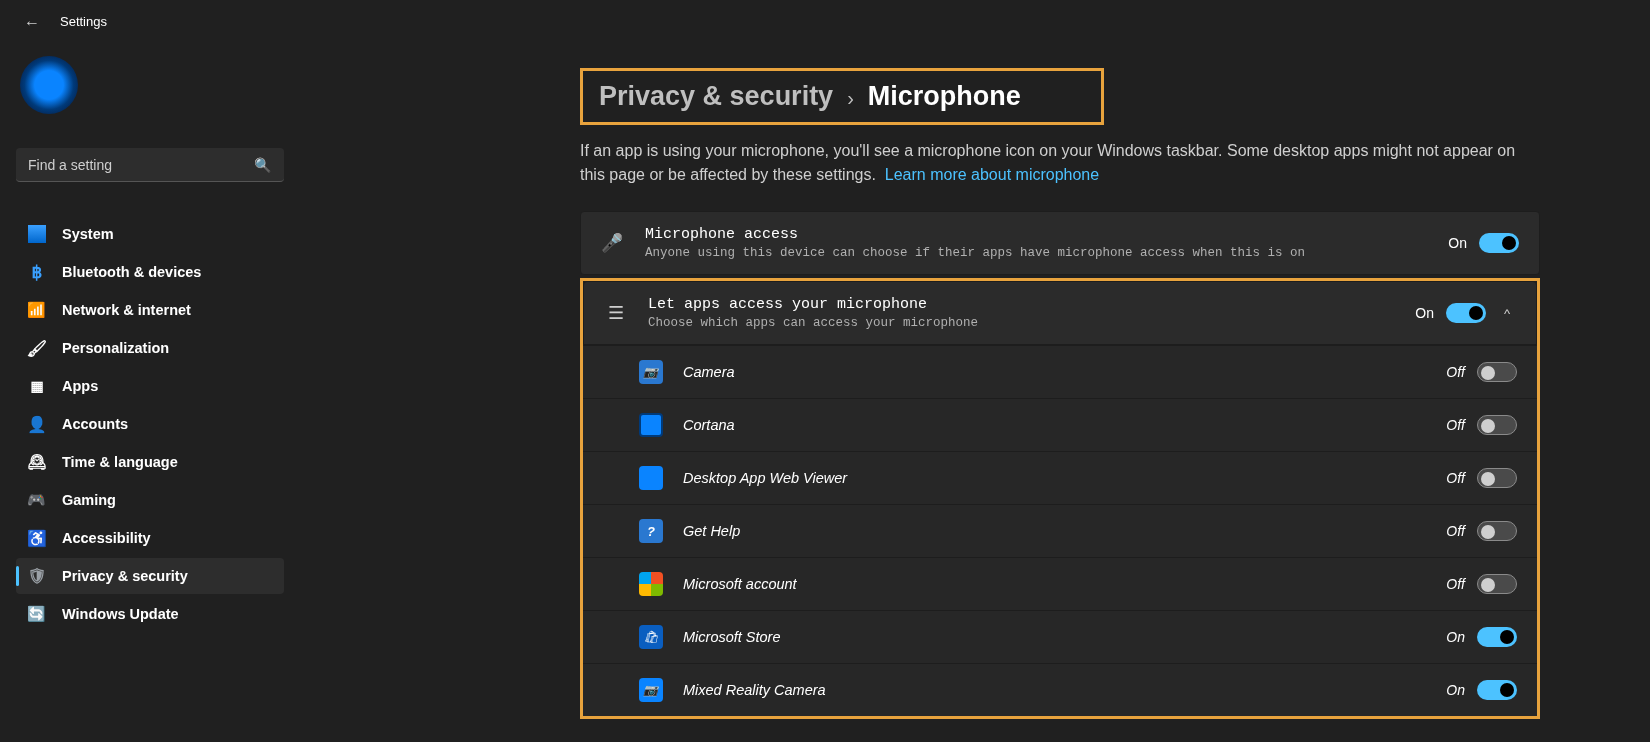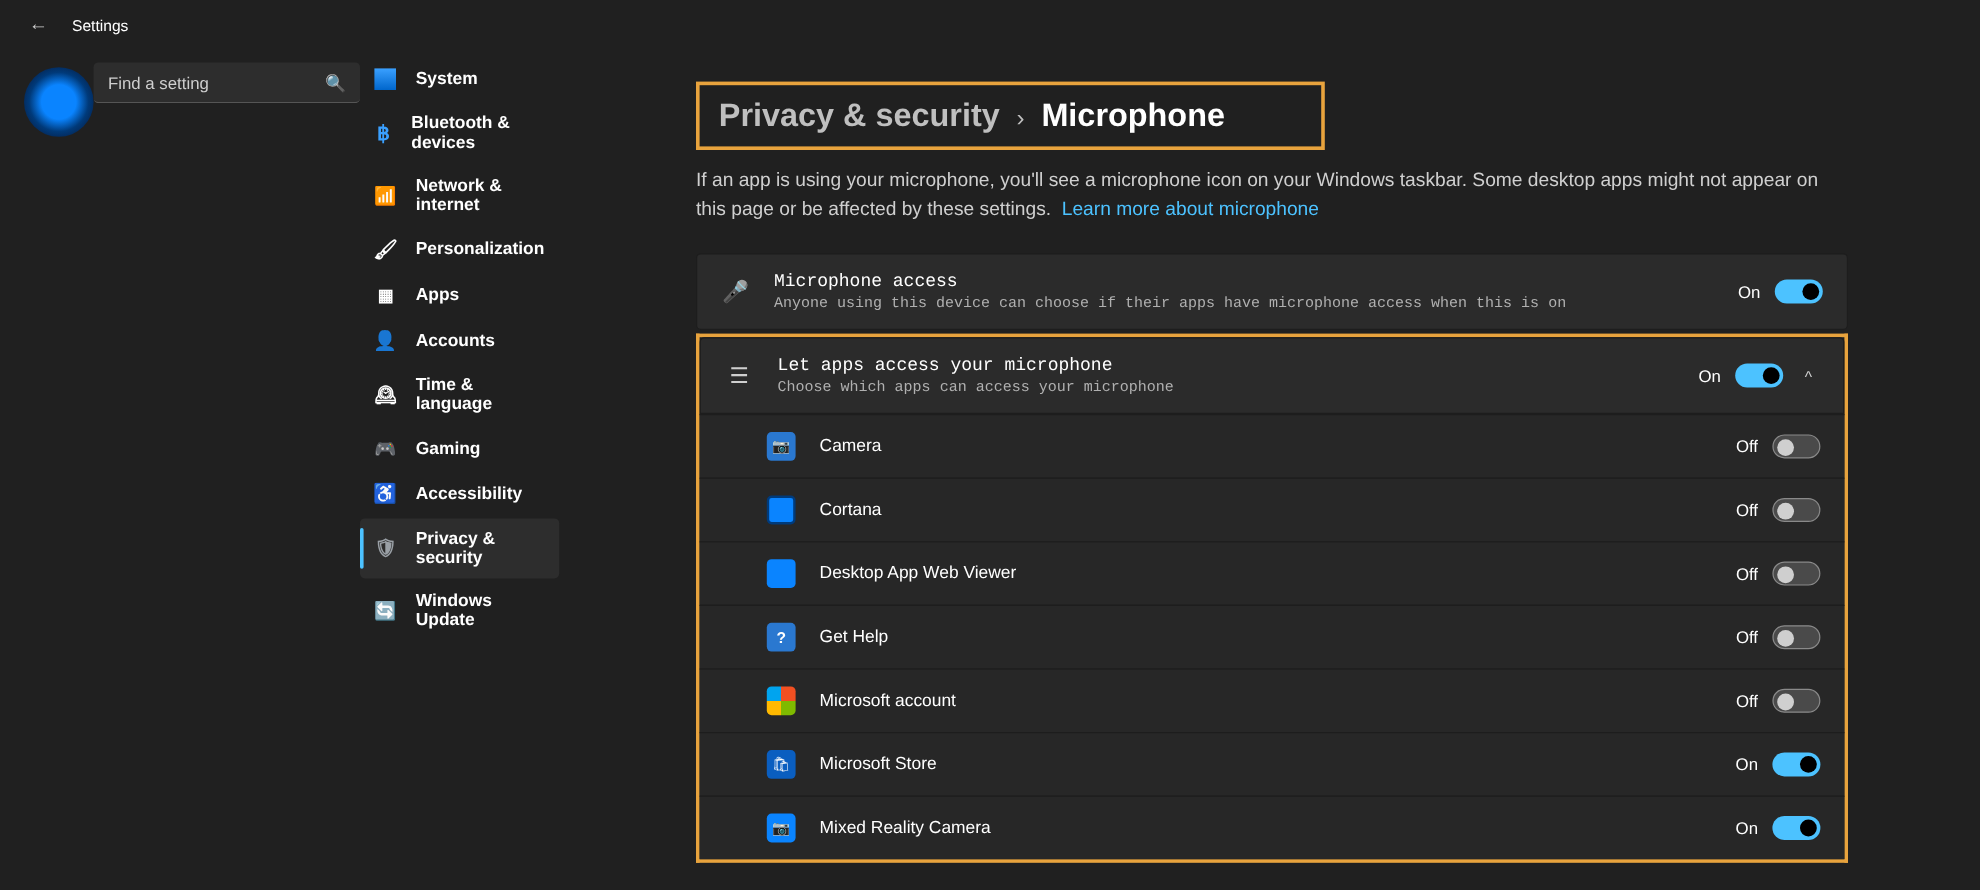--- a/index.html
+++ b/index.html
@@ -20,21 +20,22 @@
     padding: 12px 20px 8px 24px;
     gap: 20px;
   }
   .back-arrow { font-size: 16px; color: #cccccc; cursor: pointer; }
   .titlebar-title { font-size: 13px; color: #ffffff; }
   .body-row { display: flex; flex: 1; overflow: hidden; }
   .sidebar {
     width: 300px;
     padding: 10px 16px 0 16px;
     display: flex;
-    flex-direction: row;
+    flex-direction: column;
+    gap: 16px;
   }
   .avatar-holder { padding: 8px 0 14px 4px; }
   .avatar {
     width: 58px; height: 58px; border-radius: 50%;
     background: radial-gradient(circle at 50% 50%, #0a84ff 0%, #0a84ff 35%, #003a7a 60%, #0a0a20 100%);
   }
   .search-box {
     position: relative;
     background: #2d2d2d;
     border-bottom: 1px solid #555;
@@ -124,20 +125,21 @@
     border-bottom: none;
     padding-bottom: 0;
   }
   .sub-list-border-top > .card { border-radius: 4px 4px 0 0; margin-bottom: 0; }
   .app-row {
     background: #272727;
     border-top: 1px solid #1d1d1d;
     display: flex; align-items: center;
     padding: 14px 20px 14px 56px;
     gap: 20px;
+    font-style: italic;
   }
   .app-icon {
     width: 24px; height: 24px; border-radius: 4px;
     display: flex; align-items: center; justify-content: center;
     font-size: 13px; color: #fff;
   }
   .app-name { flex: 1; font-size: 14.5px; }
   .ic-system    { background: linear-gradient(#3aa0ff,#0066cc); }
   .ic-bluetooth { color:#3aa0ff; font-size:17px; }
   .ic-network   { color:#3aa0ff; font-size:15px; }

